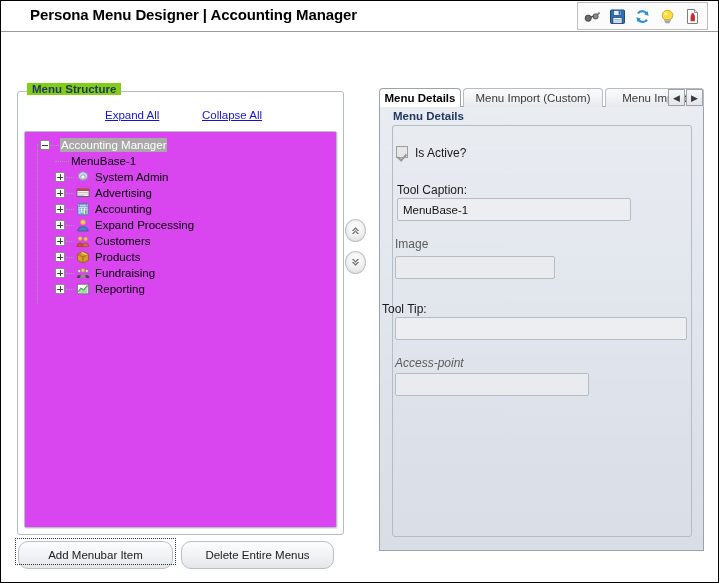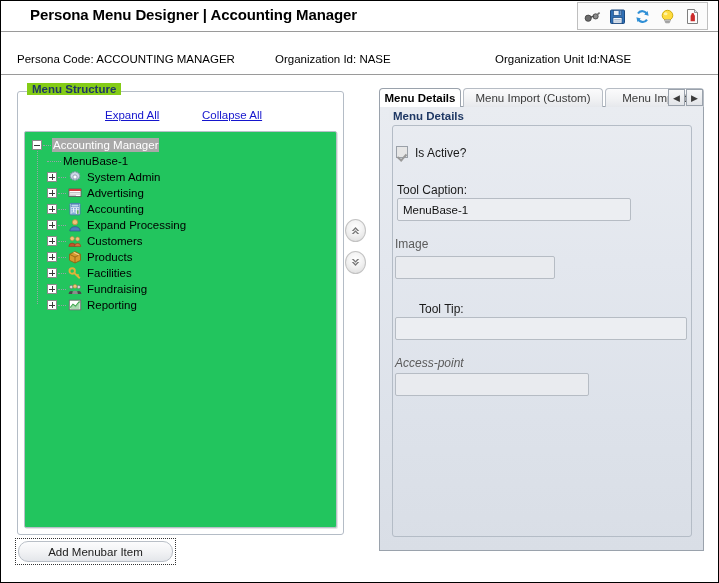--- a/index.html
+++ b/index.html
@@ -107,25 +107,26 @@
     cursor: pointer;
     white-space: nowrap;
   }
   #link-expand   { left: 63px; margin-left: 25px; }
   #link-collapse { left: 185px; }
 
   #tree-panel {
     position: absolute;
     left: 23px; top: 130px;
     width: 313px; height: 397px;
-    background: #22c55e;
+    background: #d946ef;
     border: 1px solid #b9c0c9;
     border-radius: 2px;
     overflow: hidden;
     box-shadow: 1px 1px 0 rgba(0,0,0,0.10);
+    padding-left: 8px;
   }
   .tree-node {
     position: relative;
     height: 16px;
     display: flex;
     align-items: center;
     font-size: 11.5px;
     color: #000000;
     white-space: nowrap;
   }
@@ -191,21 +192,21 @@
   .chev {
     position: absolute;
     left: 50%; top: 50%;
     width: 9px; height: 9px;
     margin-left: -4.5px; margin-top: -5px;
   }
 
   
   .btm-btn {
     position: absolute;
-    height: 21px;
+    height: 28px;
     border: 1px solid #b9bfc7;
     border-radius: 10px;
     background: linear-gradient(to bottom, #fcfcfd 0%, #f2f3f5 50%, #e4e6ea 100%);
     font-size: 11.5px;
     color: #202020;
     display: flex;
     align-items: center;
     justify-content: center;
     cursor: pointer;
     white-space: nowrap;
@@ -339,21 +340,21 @@
     transform: rotate(42deg);
   }
   #chk-active-label { left: 414px; top: 145px; }
 
   #lbl-caption { left: 396px; top: 182px; font-weight: normal; color:#1a1a1a;}
   #inp-caption { left: 396px; top: 197px; width: 234px; height: 23px; }
 
   #lbl-image { left: 394px; top: 236px; color:#5b5b5b; }
   #inp-image { left: 394px; top: 255px; width: 160px; height: 23px; background:#e9ebef; }
 
-  #lbl-tooltip { left: 418px; top: 301px; color:#1a1a1a;}
+  #lbl-tooltip { left: 381px; top: 301px; color:#1a1a1a;}
   #inp-tooltip { left: 394px; top: 316px; width: 292px; height: 23px; }
 
   #lbl-access { left: 394px; top: 355px; color:#5b5b5b;font-style:italic; }
   #inp-access { left: 394px; top: 372px; width: 194px; height: 23px; background:#e9ebef; }
 </style>
 </head>
 <body>
 
 <div id="app">
 
@@ -399,25 +400,20 @@
         <svg width="17" height="17" viewBox="0 0 17 17">
           <path d="M3.5 1.5 h7 l3 3 v11 h-10 z" fill="#fdfdfd" stroke="#7f7f7f" stroke-width="1"></path>
           <path d="M10.5 1.5 v3 h3" fill="#dfe4ea" stroke="#7f7f7f" stroke-width="0.8"></path>
           <path d="M6.6 7.6 q2.4 -2.0 4.3 0 l0 5.6 h-4.3 z" fill="#cc2b2b"></path>
           <circle cx="8.75" cy="6.4" r="1.35" fill="#cc2b2b"></circle>
         </svg>
       </span>
     </div>
   </div>
 
-  <div id="inforow">
-    <div class="info-item" id="info-persona">Persona Code: ACCOUNTING MANAGER</div>
-    <div class="info-item" id="info-org">Organization Id: NASE</div>
-    <div class="info-item" id="info-orgunit">Organization Unit Id:NASE</div>
-  </div>
 
   <div id="menu-structure-group"></div>
   <div id="menu-structure-legend">Menu Structure</div>
 
   <div id="links-row">
     <span class="tree-link" id="link-expand">Expand All</span>
     <span class="tree-link" id="link-collapse">Collapse All</span>
   </div>
 
   <div id="tree-panel">
@@ -513,32 +509,20 @@
         <svg width="14" height="14" viewBox="0 0 14 14">
           <path d="M1.5 4.3 L7 1.6 L12.5 4.3 L12.5 10.3 L7 13 L1.5 10.3 z" fill="#d99b2e" stroke="#8b5f10" stroke-width="0.8"></path>
           <path d="M1.5 4.3 L7 7 L12.5 4.3" fill="none" stroke="#8b5f10" stroke-width="0.8"></path>
           <path d="M7 7 L7 13" stroke="#8b5f10" stroke-width="0.8"></path>
           <path d="M5.6 2.3 L11.1 5.0" stroke="#f0d08a" stroke-width="1.2"></path>
         </svg>
       </span>
       <span class="node-label">Products</span>
     </div>
 
-    <div class="tree-node tree-child">
-      <span class="expander plus"></span>
-      <span class="dots"></span>
-      <span class="node-icon">
-        <svg width="14" height="14" viewBox="0 0 14 14">
-          <circle cx="4.2" cy="5.0" r="2.7" fill="none" stroke="#e0b23a" stroke-width="1.9"></circle>
-          <path d="M6.1 6.9 L11.8 12.2" stroke="#e0b23a" stroke-width="1.9"></path>
-          <path d="M9.3 9.6 L10.6 8.3" stroke="#e0b23a" stroke-width="1.8"></path>
-        </svg>
-      </span>
-      <span class="node-label">Facilities</span>
-    </div>
 
     <div class="tree-node tree-child">
       <span class="expander plus"></span>
       <span class="dots"></span>
       <span class="node-icon">
         <svg width="14" height="14" viewBox="0 0 14 14">
           <circle cx="3.2" cy="5.0" r="1.7" fill="#d8d8d8" stroke="#6a6a6a" stroke-width="0.6"></circle>
           <path d="M0.6 12 q0.3-3 2.6-3 q2.3 0 2.6 3z" fill="#4a4a4a"></path>
           <circle cx="10.8" cy="5.0" r="1.7" fill="#d8d8d8" stroke="#6a6a6a" stroke-width="0.6"></circle>
           <path d="M8.2 12 q0.3-3 2.6-3 q2.3 0 2.6 3z" fill="#4a4a4a"></path>
@@ -571,20 +555,21 @@
   </div>
   <div class="round-btn" id="btn-move-down">
     <svg class="chev" viewBox="0 0 10 10">
       <polygon points="5,5.4 0.8,1.0 3,1.0 5,3.2 7,1.0 9.2,1.0" fill="#7a7a7a"></polygon>
       <polygon points="5,8.8 0.8,4.4 3,4.4 5,6.6 7,4.4 9.2,4.4" fill="#7a7a7a"></polygon>
     </svg>
   </div>
 
   <div class="btm-btn" id="btn-add-menubar">Add Menubar Item</div>
   <div id="btn-add-focus"></div>
+  <div class="btm-btn" id="btn-delete-menus">Delete Entire Menus</div>
 
   <div id="tab-body">
     <div id="details-group"></div>
   </div>
 
   <div id="tabstrip">
     <div class="tab active" id="tab-0">Menu Details</div>
     <div class="tab" id="tab-1">Menu Import (Custom)</div>
     <div class="tab" id="tab-2">Menu Import</div>
     <div class="tab-arrow" id="tab-arrow-left" style="font-size:9px;color:#3a3a3a;">◀</div>

